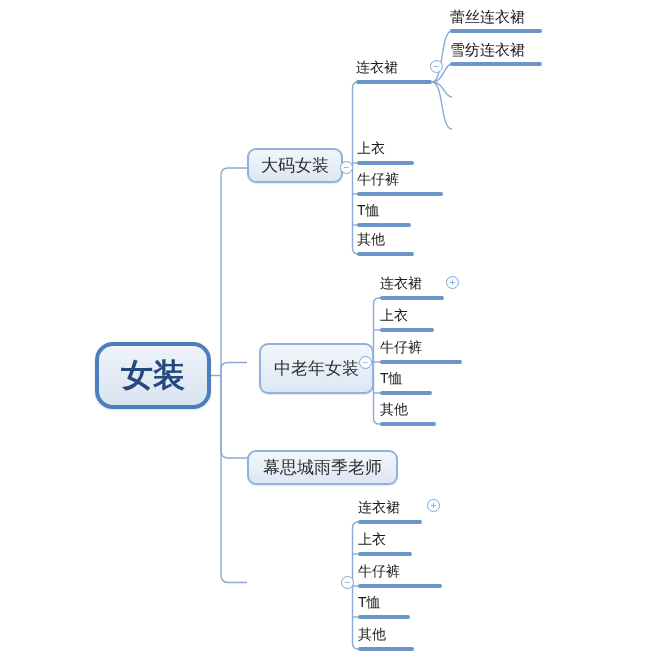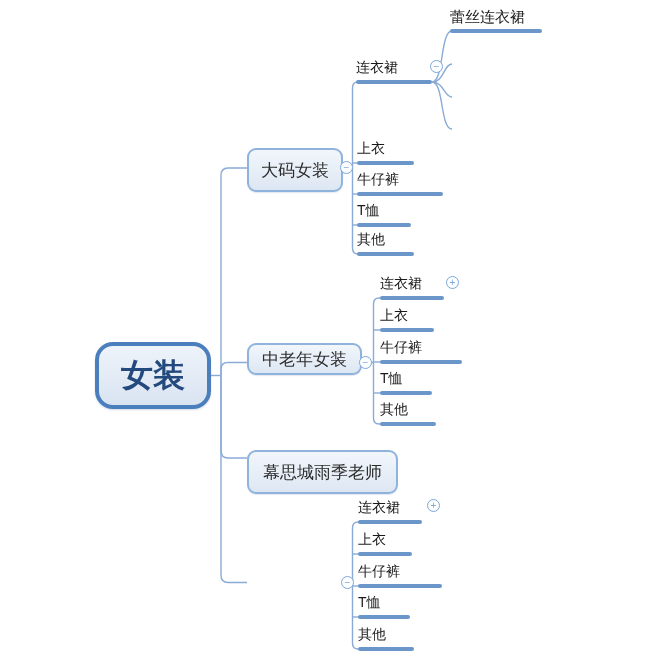--- a/index.html
+++ b/index.html
@@ -12,29 +12,29 @@
 
   .root-topic{
     position:absolute;left:95px;top:342px;width:116px;height:67px;box-sizing:border-box;
     border:4px solid #4a7ebc;border-radius:18px;
     background:linear-gradient(#eef3fa,#d9e4f1);
     display:flex;align-items:center;justify-content:center;
     font-size:32px;font-weight:bold;color:#24497e;
     box-shadow:0 1px 2px rgba(80,110,150,.25);
   }
   .branch-topic{
-    position:absolute;height:44px;box-sizing:border-box;
+    position:absolute;height:35px;box-sizing:border-box;
     border:2px solid #8fb3dd;border-radius:9px;
     background:linear-gradient(#f2f6fb,#dde7f3);
     display:flex;align-items:center;justify-content:center;
     font-size:17px;color:#2d2d2d;
     box-shadow:0 1px 1px rgba(120,145,180,.2);
   }
   .b-a{left:247px;top:148px;width:96px;}
-  .b-b{left:247px;top:343px;width:115px;height:32px;font-family:Liberation Serif, serif;}
+  .b-b{left:259px;top:343px;width:115px;height:51px;font-family:Liberation Serif, serif;}
   .b-c{left:247px;top:450px;width:151px;}
   .b-d{left:247px;top:563px;width:96px;height:39px;}
 
   .ltopic{
     position:absolute;height:26px;text-align:left;
     font-size:14px;color:#1a1a1a;line-height:19px;
   }
   .ltopic .bar{
     position:absolute;left:0;right:0;bottom:0;height:4px;
     background:#6b96c9;border-radius:2px;
@@ -115,20 +115,24 @@
   </div>
   <div class="ltopic" style="left:357px;top:230px;width:57px;">
     <span>其他</span>
     <div class="bar"></div>
   </div>
 
   <div class="ltopic leaf" style="left:450px;top:7px;width:92px;">
     <span>蕾丝连衣裙</span>
     <div class="bar"></div>
   </div>
+  <div class="ltopic leaf" style="left:450px;top:40px;width:92px;">
+    <span>雪纺连衣裙</span>
+    <div class="bar"></div>
+  </div>
 
   <div class="ltopic" style="left:380px;top:274px;width:64px;">
     <span>连衣裙</span>
     <div class="bar"></div>
   </div>
   <div class="ltopic" style="left:380px;top:306px;width:54px;">
     <span>上衣</span>
     <div class="bar"></div>
   </div>
   <div class="ltopic" style="left:380px;top:338px;width:82px;">

